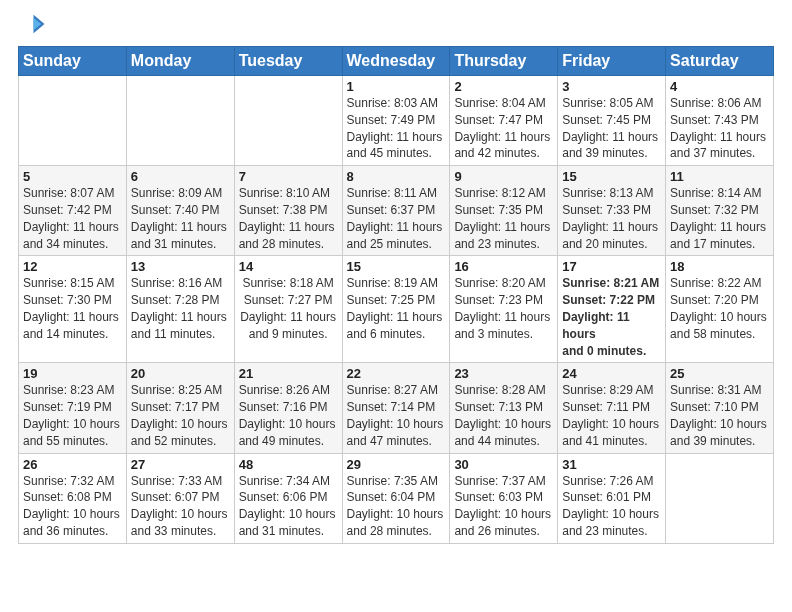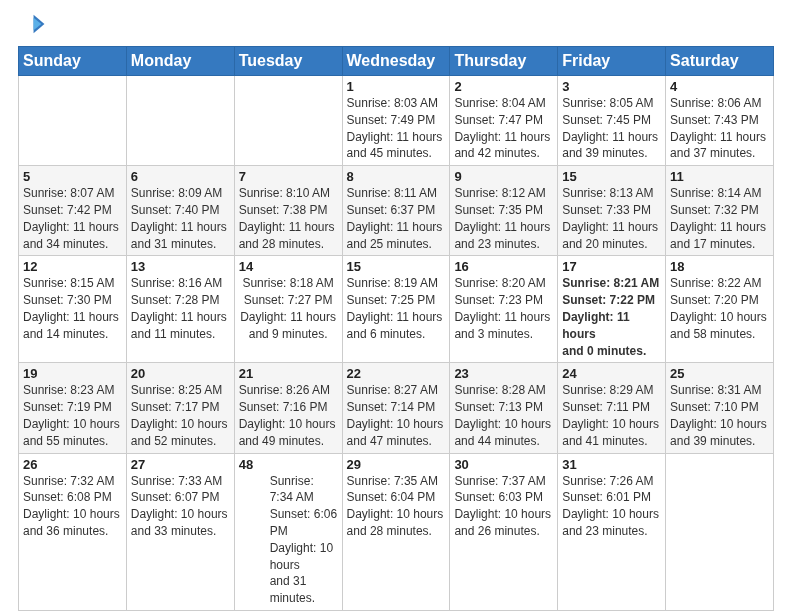--- a/index.html
+++ b/index.html
@@ -325,21 +325,21 @@
           </td>
           <td>
             <span class="day-number">27</span>
             <div class="day-info" style="white-space: pre-line;">Sunrise: 7:33 AM
 Sunset: 6:07 PM
 Daylight: 10 hours
 and 33 minutes.</div>
           </td>
           <td>
             <span class="day-number">48</span>
-            <div class="day-info" style="white-space: pre-line; margin-left: 31px;">Sunrise: 7:34 AM
+            <div class="day-info" style="white-space: pre-line;">Sunrise: 7:34 AM
 Sunset: 6:06 PM
 Daylight: 10 hours
 and 31 minutes.</div>
           </td>
           <td>
             <span class="day-number">29</span>
             <div class="day-info" style="white-space: pre-line;">Sunrise: 7:35 AM
 Sunset: 6:04 PM
 Daylight: 10 hours
 and 28 minutes.</div>

